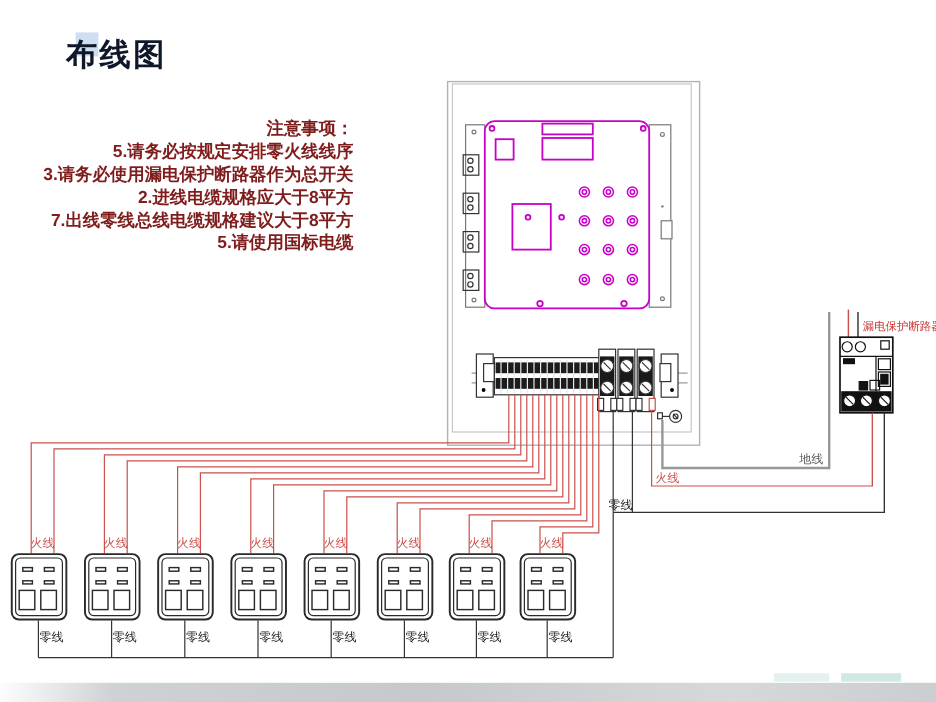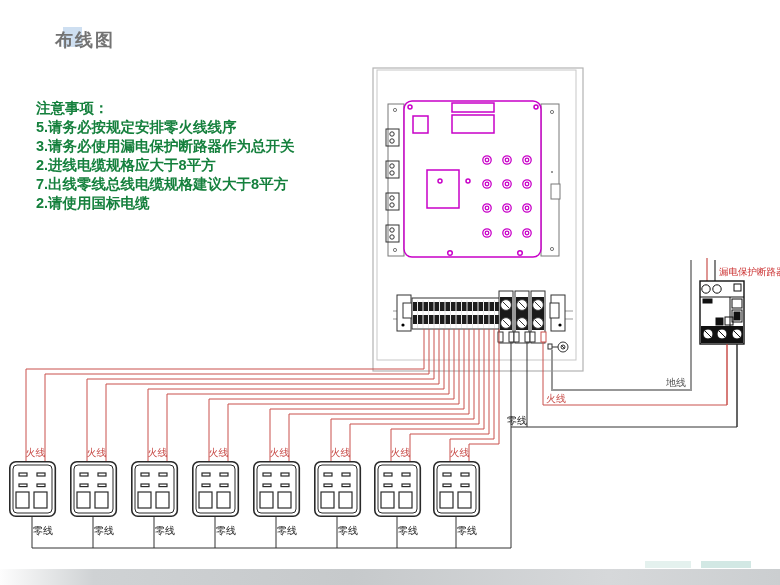--- a/index.html
+++ b/index.html
@@ -1,20 +1,20 @@
 <!DOCTYPE html>
 <html><head>
 <meta charset="utf-8">
 <style>
   html,body{margin:0;padding:0;background:#fff;}
   #page{position:relative;width:780px;height:585px;background:#ffffff;overflow:hidden;
         font-family:"Liberation Sans","DejaVu Sans",sans-serif;}
-  #title{position:absolute;left:55px;top:28px;font-size:18px;font-weight:bold;color:#737373;letter-spacing:2px;z-index:3;}
+  #title{position:absolute;left:55px;top:28px;font-size:26px;font-weight:bold;color:#0f172a;letter-spacing:2px;z-index:3;}
   #title-hl{position:absolute;left:63px;top:27px;width:19px;height:20px;background:#c5d9ee;opacity:.85;z-index:2;}
-  #notes{position:absolute;left:36px;top:99px;font-size:14.5px;font-weight:bold;color:#15803d;line-height:19px;z-index:3;white-space:nowrap;}
+  #notes{position:absolute;left:36px;top:99px;font-size:14.5px;font-weight:bold;color:#7f1d1d;line-height:19px;z-index:3;white-space:nowrap;text-align:right;}
   #notes div{height:19px;}
   svg{position:absolute;left:0;top:0;z-index:1;}
   #footer-bar{position:absolute;left:0;top:569px;width:780px;height:16px;
      background:linear-gradient(to right,#fdfdfd 0%,#cfd2d4 12%,#c6c9cb 45%,#d6d8da 78%,#cbced0 100%);}
   .accent{position:absolute;height:7px;top:561px;}
   #accent1{left:645px;width:46px;background:#e4f1ee;}
   #accent2{left:701px;width:50px;background:#d2e8e4;}
   text{font-family:"Liberation Sans","DejaVu Sans",sans-serif;}
 </style>
 </head>
@@ -24,21 +24,21 @@
 
   <div id="title-hl"></div>
   <div id="title">布线图</div>
 
   <div id="notes">
     <div>注意事项：</div>
     <div>5.请务必按规定安排零火线线序</div>
     <div>3.请务必使用漏电保护断路器作为总开关</div>
     <div>2.进线电缆规格应大于8平方</div>
     <div>7.出线零线总线电缆规格建议大于8平方</div>
-    <div>2.请使用国标电缆</div>
+    <div>5.请使用国标电缆</div>
   </div>
 
   <svg width="780" height="585" viewBox="0 0 780 585">
 
     <rect x="373" y="68" width="210" height="303" fill="none" stroke="#b3b3b3" stroke-width="1.2"></rect>
     <rect x="377" y="70" width="199" height="290" fill="none" stroke="#c7c7c7" stroke-width="1"></rect>
 
     <g fill="none">
 
       <rect x="388" y="104" width="16" height="152" stroke="#787878"></rect>

